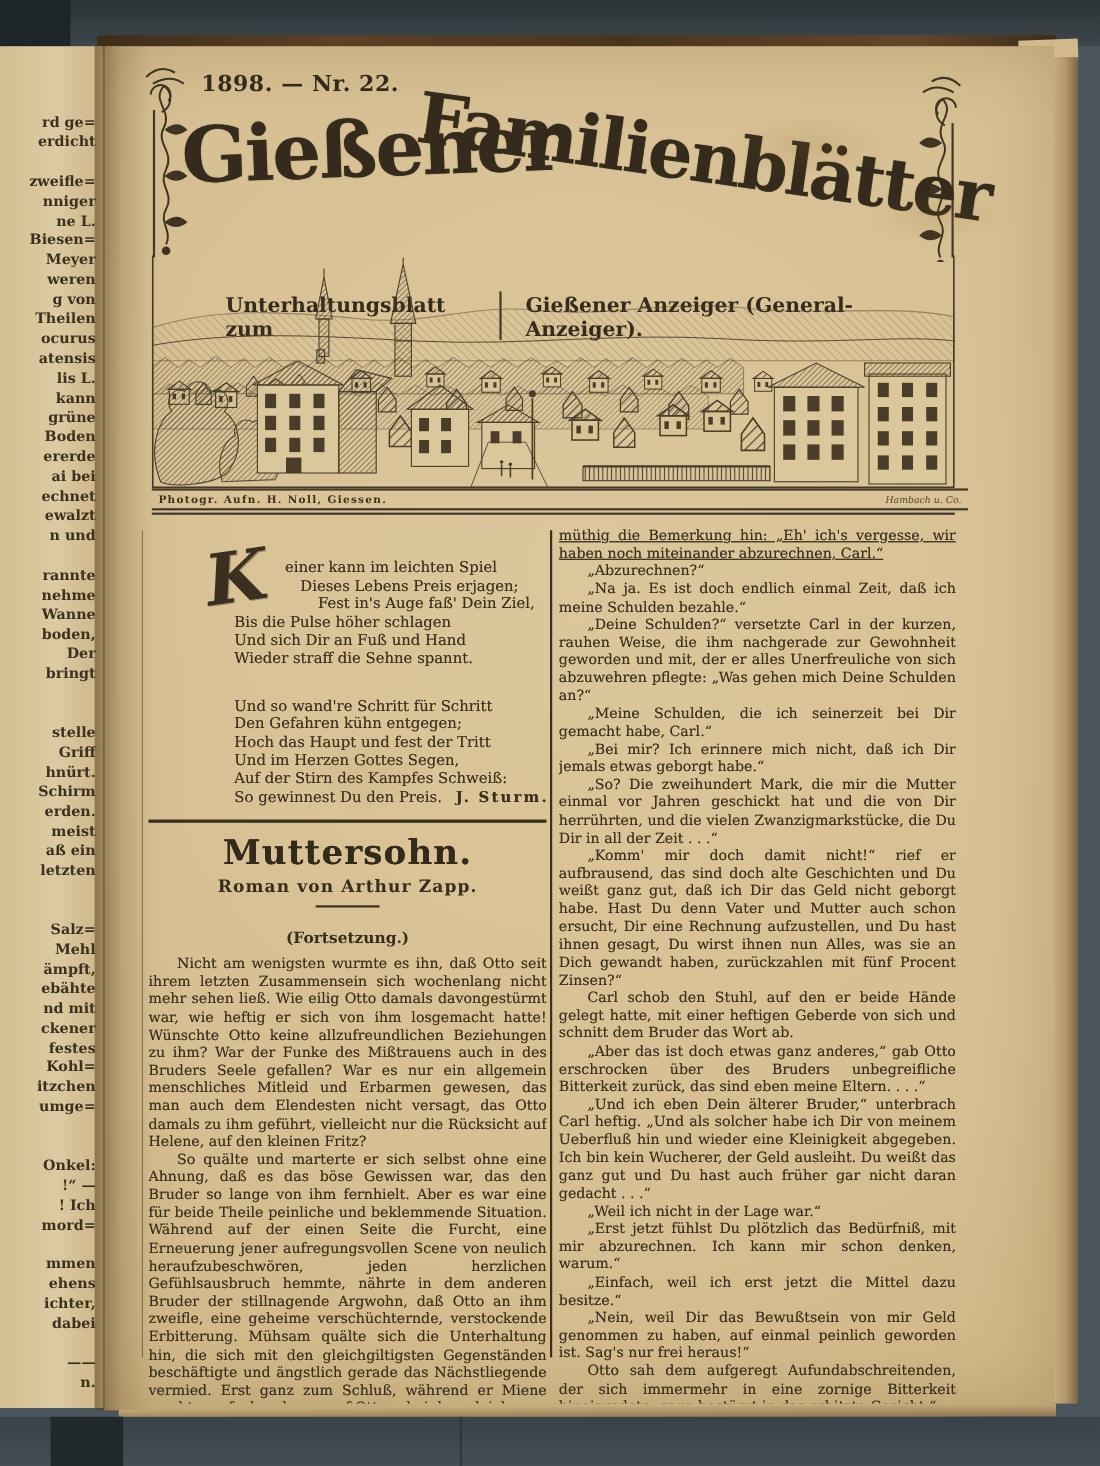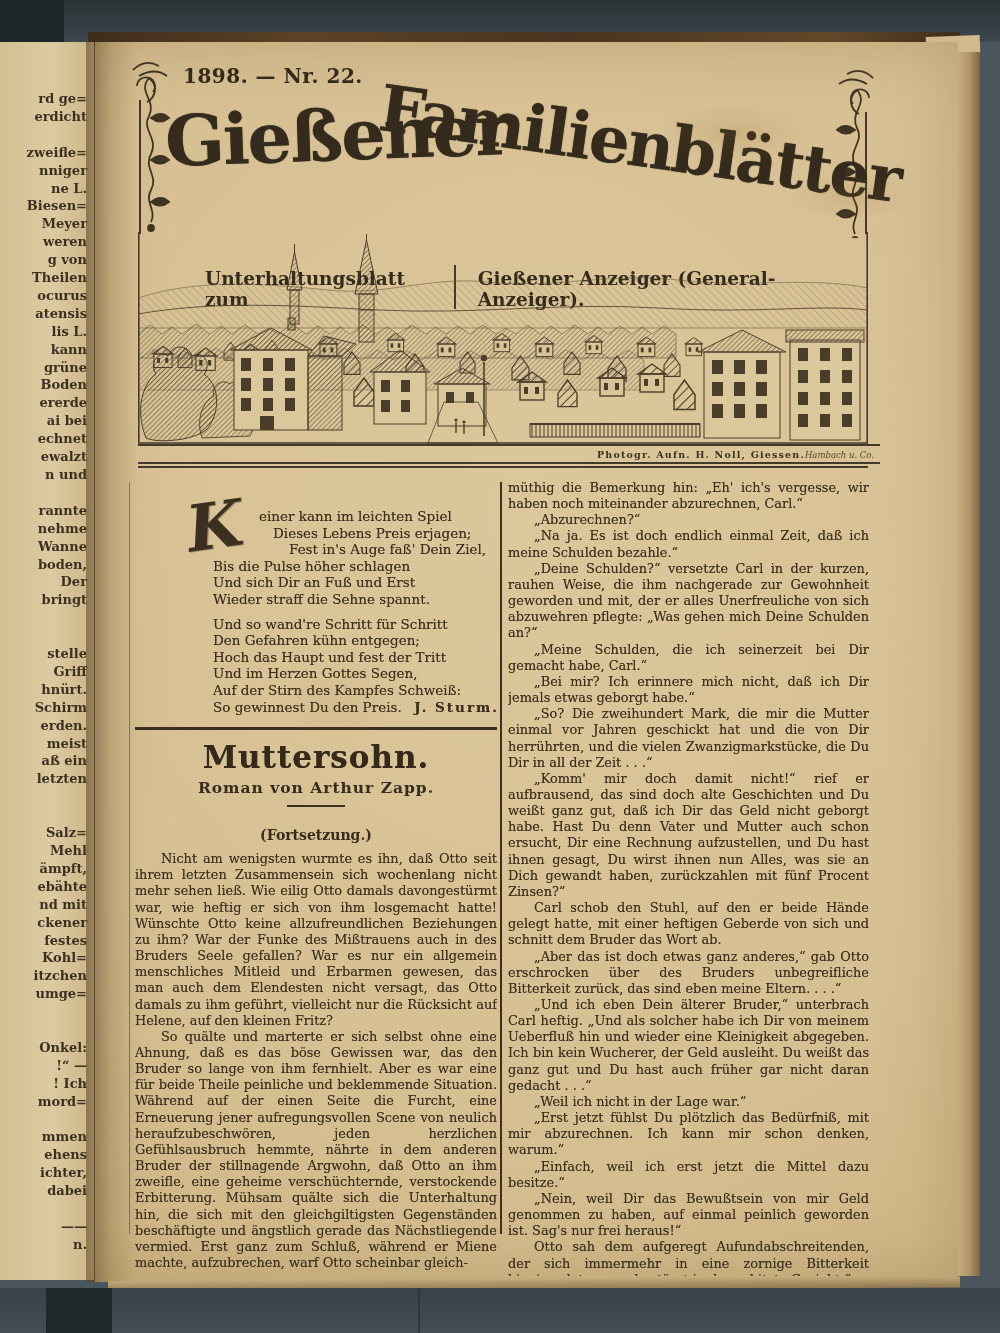--- a/index.html
+++ b/index.html
@@ -17,21 +17,21 @@
      background:linear-gradient(90deg,#c9af80,#b2966b 55%,#7c6642);}
   .bottom-under{left:108px;top:1279px;width:852px;height:11px;transform:rotate(-0.35deg);
      background:linear-gradient(180deg,#c2a878,#8e7750);}
   .bg-bottom{left:0;top:1288px;width:1000px;height:45px;background:linear-gradient(180deg,#384248,#434e55);}
   .bg-bottom-notch{left:46px;top:1288px;width:66px;height:45px;background:#20282c;}
   .crease{left:418px;top:1288px;width:2px;height:45px;background:#2e373c;}
 
   
   .left-page{left:0;top:42px;width:94px;height:1238px;box-sizing:border-box;overflow:hidden;
      background:linear-gradient(90deg,#d3bf93,#dccaa2 55%,#ccb589);
-     padding:48px 7px 0 0;text-align:right;font-weight:bold;font-size:13px;line-height:17.9px;color:#3c301f;}
+     padding:61px 7px 0 0;text-align:right;font-weight:bold;font-size:13px;line-height:17.9px;color:#3c301f;}
   .frag{min-height:17.9px;}
 
   
   .page{left:95px;top:42px;width:863px;height:1240px;overflow:hidden;
      background:radial-gradient(120% 90% at 50% 38%,#dcc79c 0%,#d6bf92 55%,#cab07f 92%);
      box-shadow:inset 0 0 70px rgba(115,85,35,.28);}
   .gutter{left:86px;top:42px;width:58px;height:1240px;pointer-events:none;
      background:linear-gradient(90deg,rgba(88,63,28,.55),rgba(88,63,28,.16) 42%,rgba(88,63,28,0) 88%);}
   .stain{pointer-events:none;}
 
@@ -45,42 +45,42 @@
   .subtitle{left:110px;top:226px;width:640px;display:flex;justify-content:center;align-items:center;gap:22px;
       font-size:18.5px;font-weight:bold;color:#342b1c;}
   .pole{width:2px;height:44px;background:#43392a;margin-top:-4px;}
   .frame-l{left:44px;top:58px;width:2px;height:134px;background:#43392a;}
   .frame-r{left:770px;top:70px;width:2px;height:122px;background:#43392a;}
 
   
   .engraving{left:43px;top:190px;width:730px;height:212px;}
   .caption{left:43px;top:402px;width:730px;height:15px;box-sizing:content-box;
      border-top:2px solid #43392a;border-bottom:2px solid #43392a;
-     display:flex;justify-content:flex-end;align-items:center;padding:1px 6px 0 6px;}
+     display:flex;justify-content:space-between;align-items:center;padding:1px 6px 0 6px;}
   .caption-left{font-size:9.5px;font-weight:bold;letter-spacing:1.2px;color:#3c3120;}
   .caption-right{font-size:8.5px;font-style:italic;color:#55482f;}
   .caption-underline{left:43px;top:424px;width:730px;height:2px;background:#43392a;}
 
   
   .tbline{left:34px;top:440px;width:1px;height:752px;background:rgba(60,49,32,.5);}
   .divider{left:405px;top:440px;width:2px;height:752px;background:#3c3120;}
   .col{box-sizing:border-box;overflow:hidden;}
   .col-left{left:40px;top:440px;width:362px;height:794px;}
   .col-right{left:413px;top:438px;width:361px;height:796px;}
   .para{margin:0;text-align:justify;text-indent:26px;font-size:12.9px;line-height:16.15px;color:#3a2e1d;
         text-shadow:0 0 .4px rgba(58,46,29,.55);}
-  .col-right .para:first-of-type{text-indent:0;}
+  .col-right .para:first-of-type{text-indent:0;text-decoration:underline;}
 
   
   .poem{position:relative;margin:26px 0 0 78px;width:286px;font-size:13.5px;line-height:16.6px;
         color:#3a2e1d;text-shadow:0 0 .4px rgba(58,46,29,.55);}
   .poem .s1 div:nth-of-type(1){padding-left:46px;}
   .poem .s1 div:nth-of-type(2){padding-left:60px;}
   .poem .s1 div:nth-of-type(3){padding-left:76px;}
-  .poem .s2{margin-top:8px;}
+  .poem .s2{margin-top:26px;}
   .poem-initial{position:absolute;left:-26px;top:-12px;font-size:64px;line-height:60px;font-weight:bold;
         font-style:italic;transform:rotate(-8deg);color:#3b3020;text-shadow:1px 1px 0 rgba(59,48,32,.35);}
   .poem-author{position:absolute;right:0;bottom:0;font-weight:bold;letter-spacing:2px;font-size:13.5px;}
 
   
   .rule-full{height:3px;background:#3a2f1e;margin:12px 0 0 -2px;width:364px;}
   .novel-title{margin:10px 0 0 0;text-align:center;font-size:31px;line-height:34px;font-weight:bold;
         letter-spacing:1px;color:#332a1b;text-shadow:0 0 .6px rgba(52,43,28,.7);}
   .novel-byline{margin-top:4px;text-align:center;font-size:15.5px;font-weight:bold;letter-spacing:1px;color:#372d1d;}
   .rule-short{width:58px;height:2px;background:#3a2f1e;margin:8px auto 0 auto;}
@@ -374,21 +374,21 @@
 
     <div class="abs col col-left">
       <div class="poem">
         <span class="poem-initial">K</span>
         <div class="s1">
 
         <div class="pl">einer kann im leichten Spiel</div>
             <div class="pl">Dieses Lebens Preis erjagen;</div>
             <div class="pl">Fest in's Auge faß' Dein Ziel,</div>
             <div class="pl">Bis die Pulse höher schlagen</div>
-            <div class="pl">Und sich Dir an Fuß und Erst</div>
+            <div class="pl">Und sich Dir an Fuß und Hand</div>
             <div class="pl">Wieder straff die Sehne spannt.</div>
           </div>
         <div class="s2">
 
         <div class="pl">Und so wand're Schritt für Schritt</div>
             <div class="pl">Den Gefahren kühn entgegen;</div>
             <div class="pl">Hoch das Haupt und fest der Tritt</div>
             <div class="pl">Und im Herzen Gottes Segen,</div>
             <div class="pl">Auf der Stirn des Kampfes Schweiß:</div>
             <div class="pl">So gewinnest Du den Preis.</div>

